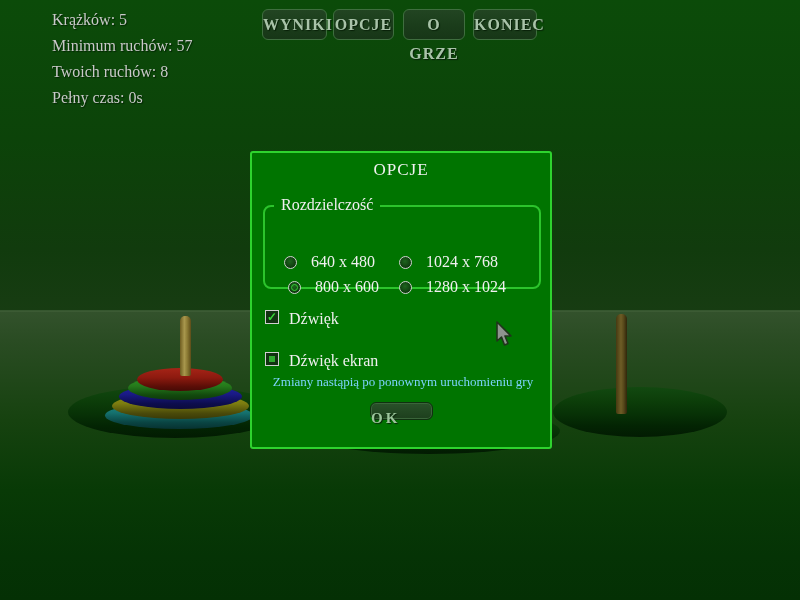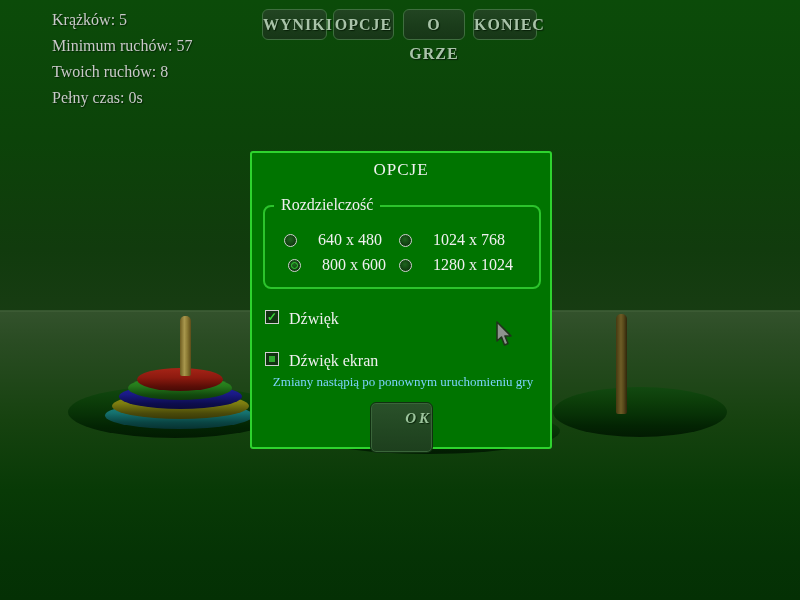--- a/index.html
+++ b/index.html
@@ -60,45 +60,45 @@
 
   
   .dialog{position:absolute;left:250px;top:151px;width:302px;height:298px;box-sizing:border-box;
        background:#007400;border:2px solid #2ed32e;border-radius:3px;}
   .dialog-title{position:absolute;left:0;top:7px;width:100%;text-align:center;
        color:#f2f2f2;font-size:17px;letter-spacing:1px;}
   .fieldset{position:absolute;left:11px;top:52px;width:278px;height:84px;box-sizing:border-box;
        border:2px solid #2cc42c;border-radius:8px;}
   .legend{position:absolute;left:9px;top:-11px;background:#007400;padding:0 7px;
        color:#efefef;font-size:16px;}
-  .radio-item{position:absolute;display:flex;align-items:center;gap:21px;height:18px;cursor:pointer;}
+  .radio-item{position:absolute;display:flex;align-items:center;gap:14px;height:18px;cursor:pointer;margin-top:22px;}
   .radio{width:13px;height:13px;border:1px solid #cfcfcf;border-radius:50%;box-sizing:border-box;
        background:radial-gradient(circle at 45% 40%,#1e651e 0%,#0c330c 80%);position:relative;flex:0 0 auto;}
   .radio-item.selected .radio::after{content:'';position:absolute;left:2px;top:2px;width:7px;height:7px;
        border-radius:50%;border:1.5px solid #35d035;box-sizing:border-box;}
   .radio-label{color:#f0f0f0;font-size:16px;white-space:nowrap;}
   .ri-1{left:32px;top:78px;}  .ri-2{left:147px;top:78px;}
   .ri-3{left:36px;top:103px;} .ri-4{left:147px;top:103px;}
 
   .check-item{position:absolute;display:flex;align-items:flex-start;gap:10px;height:18px;cursor:pointer;}
   .checkbox{width:14px;height:14px;border:1px solid #cfcfcf;box-sizing:border-box;
        background:#113311;position:relative;flex:0 0 auto;
        display:flex;align-items:center;justify-content:center;}
   .check-item.checked .checkbox::after{content:'\2713';color:#38d838;font-size:12px;font-weight:bold;line-height:1;}
   .check-item:not(.checked) .checkbox::after{content:'';width:6px;height:6px;background:#2faa2f;}
   .check-label{color:#f0f0f0;font-size:16px;white-space:nowrap;}
   .ci-1{left:13px;top:157px;} .ci-2{left:13px;top:199px;}
 
   .hint{position:absolute;left:5px;top:221px;width:292px;text-align:center;
        color:#7dd3fc;font-size:13px;white-space:nowrap;}
-  .ok-btn{position:absolute;left:118px;top:249px;width:63px;height:51px;box-sizing:border-box;
+  .ok-btn{position:absolute;left:118px;top:249px;width:63px;height:18px;box-sizing:border-box;
        background:linear-gradient(180deg,#2a512a 0%,#224722 55%,#1d3f1d 100%);
        border:1px solid #103010;border-radius:6px;box-shadow:0 0 0 1px #3a653a inset;
        color:#9cc49c;font-weight:bold;font-size:15px;letter-spacing:3px;
-       text-align:right;line-height:30px;cursor:pointer;text-shadow:1px 1px 1px #0a260a;font-style:italic;}
+       text-align:left;line-height:30px;cursor:pointer;text-shadow:1px 1px 1px #0a260a;}
 
   .cursor{position:absolute;left:494px;top:321px;width:19px;height:27px;pointer-events:none;}
 </style>
 </head>
 <body>
 
 <div class="scene">
   <div class="wall"></div>
   <div class="table"></div>
   <div class="horizon"></div>

